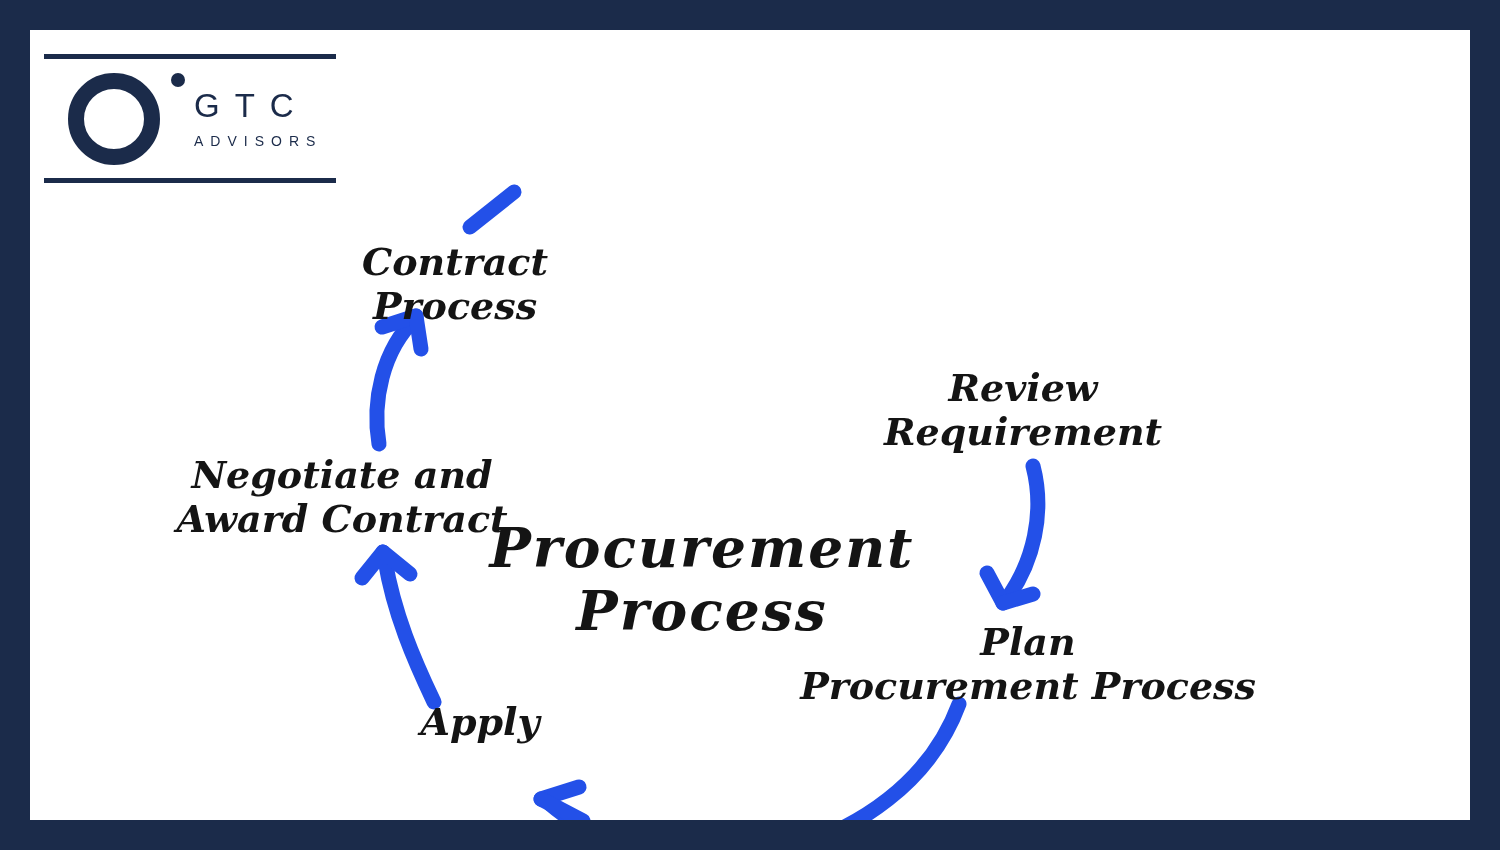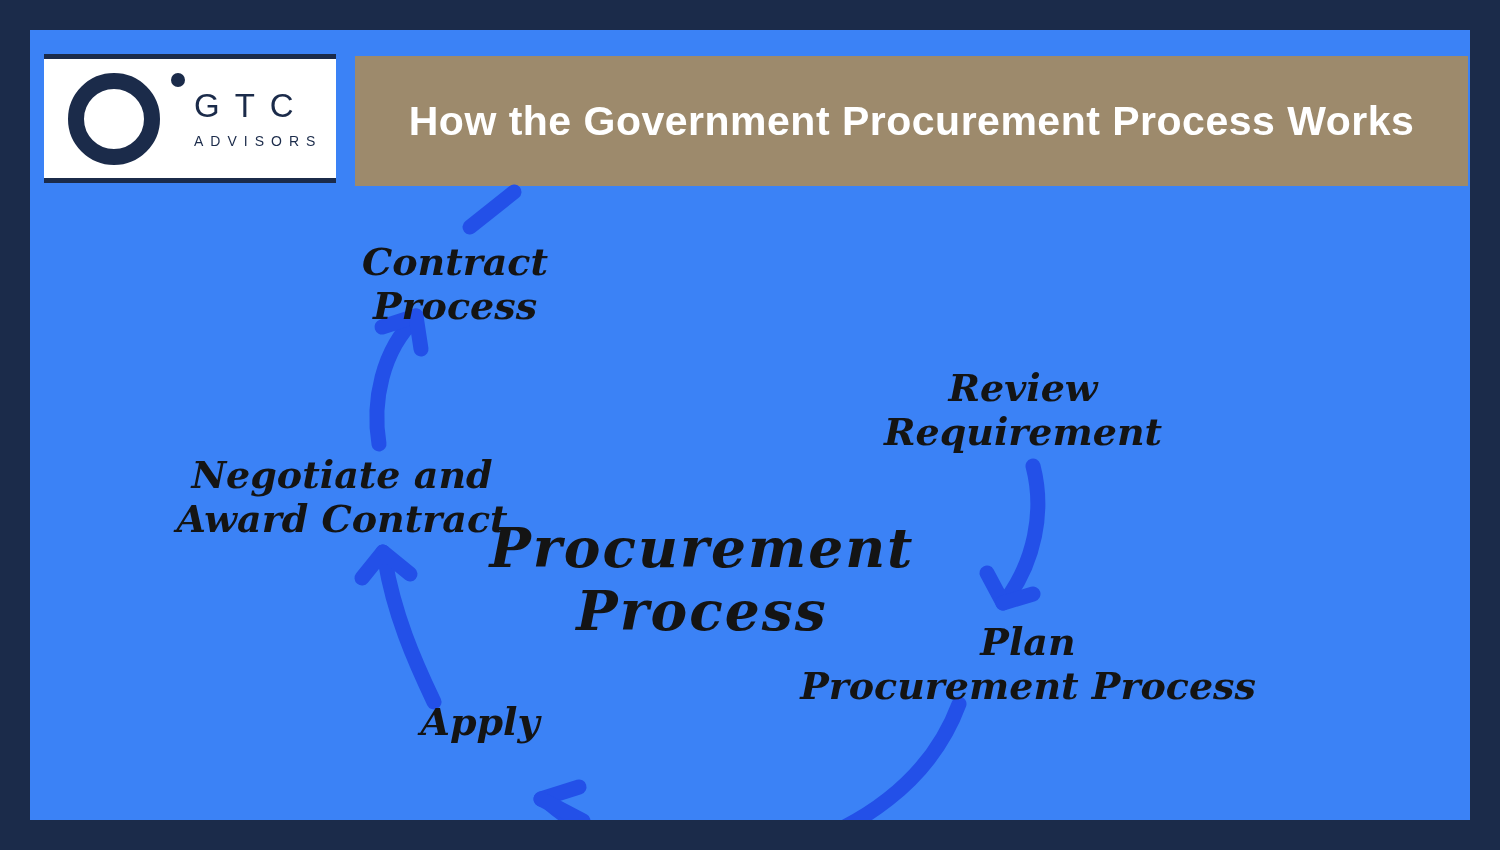--- a/index.html
+++ b/index.html
@@ -15,21 +15,21 @@
     position: relative;
     width: 1500px;
     height: 850px;
     background: var(--navy);
     padding: 30px;
   }
   .canvas {
     position: relative;
     width: 1440px;
     height: 790px;
-    background: #3b82f6;
+    background: #ffffff;
     overflow: hidden;
   }
 
   
   .logo-box {
     position: absolute;
     left: 14px; top: 24px;
     width: 292px; height: 129px;
     background: #ffffff;
   }
@@ -152,23 +152,20 @@
       <div class="logo-rule top"></div>
       <div class="logo-ring"></div>
       <div class="logo-dot"></div>
       <div class="logo-text">
         <div class="logo-brand">GTC</div>
         <div class="logo-sub">ADVISORS</div>
       </div>
       <div class="logo-rule bottom"></div>
     </div>
 
-    <div class="banner">
-      <h1>How the Government Procurement Process Works</h1>
-    </div>
 
     <svg class="arrows" viewBox="0 0 1440 790">
 
       <g>
         <path d="M 440 197 L 484 162" stroke-width="17"></path>
       </g>
 
       <g>
         <path d="M 349 414 C 342 372 352 320 386 288"></path>
         <path d="M 386 286 L 352 297"></path>

